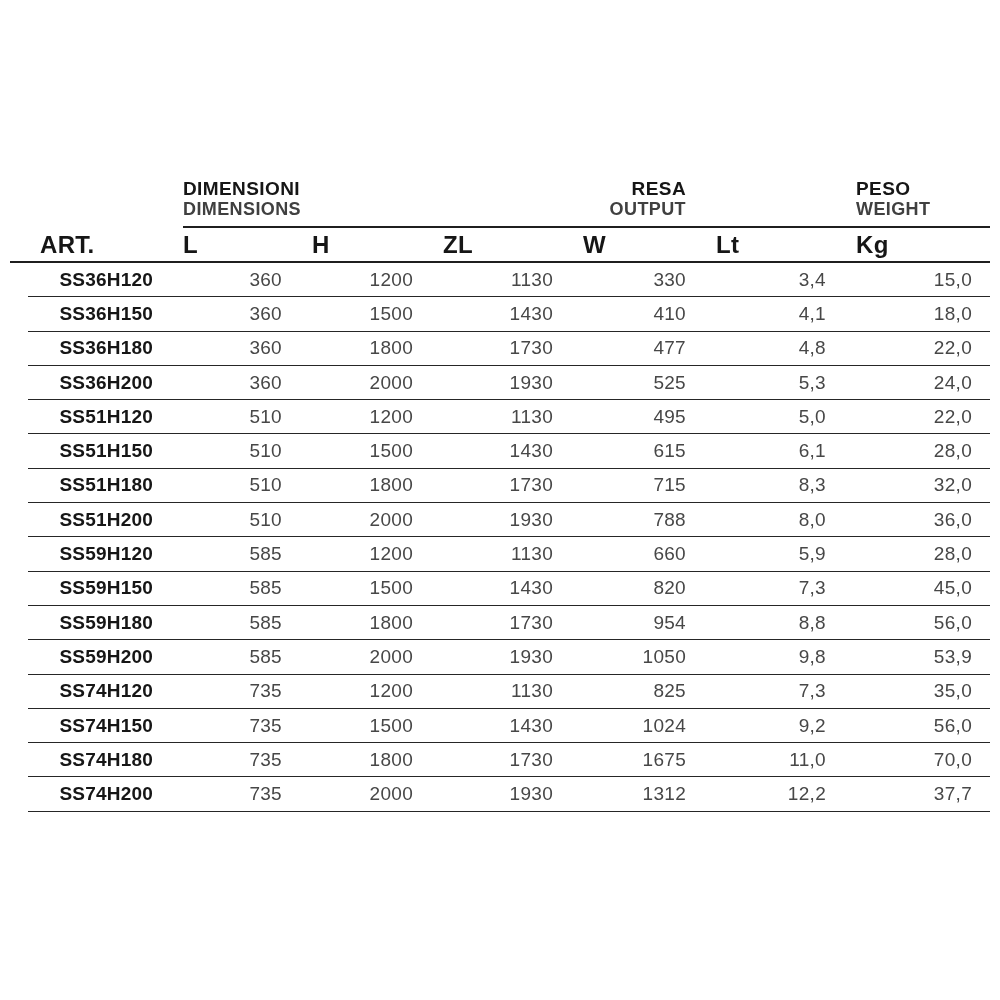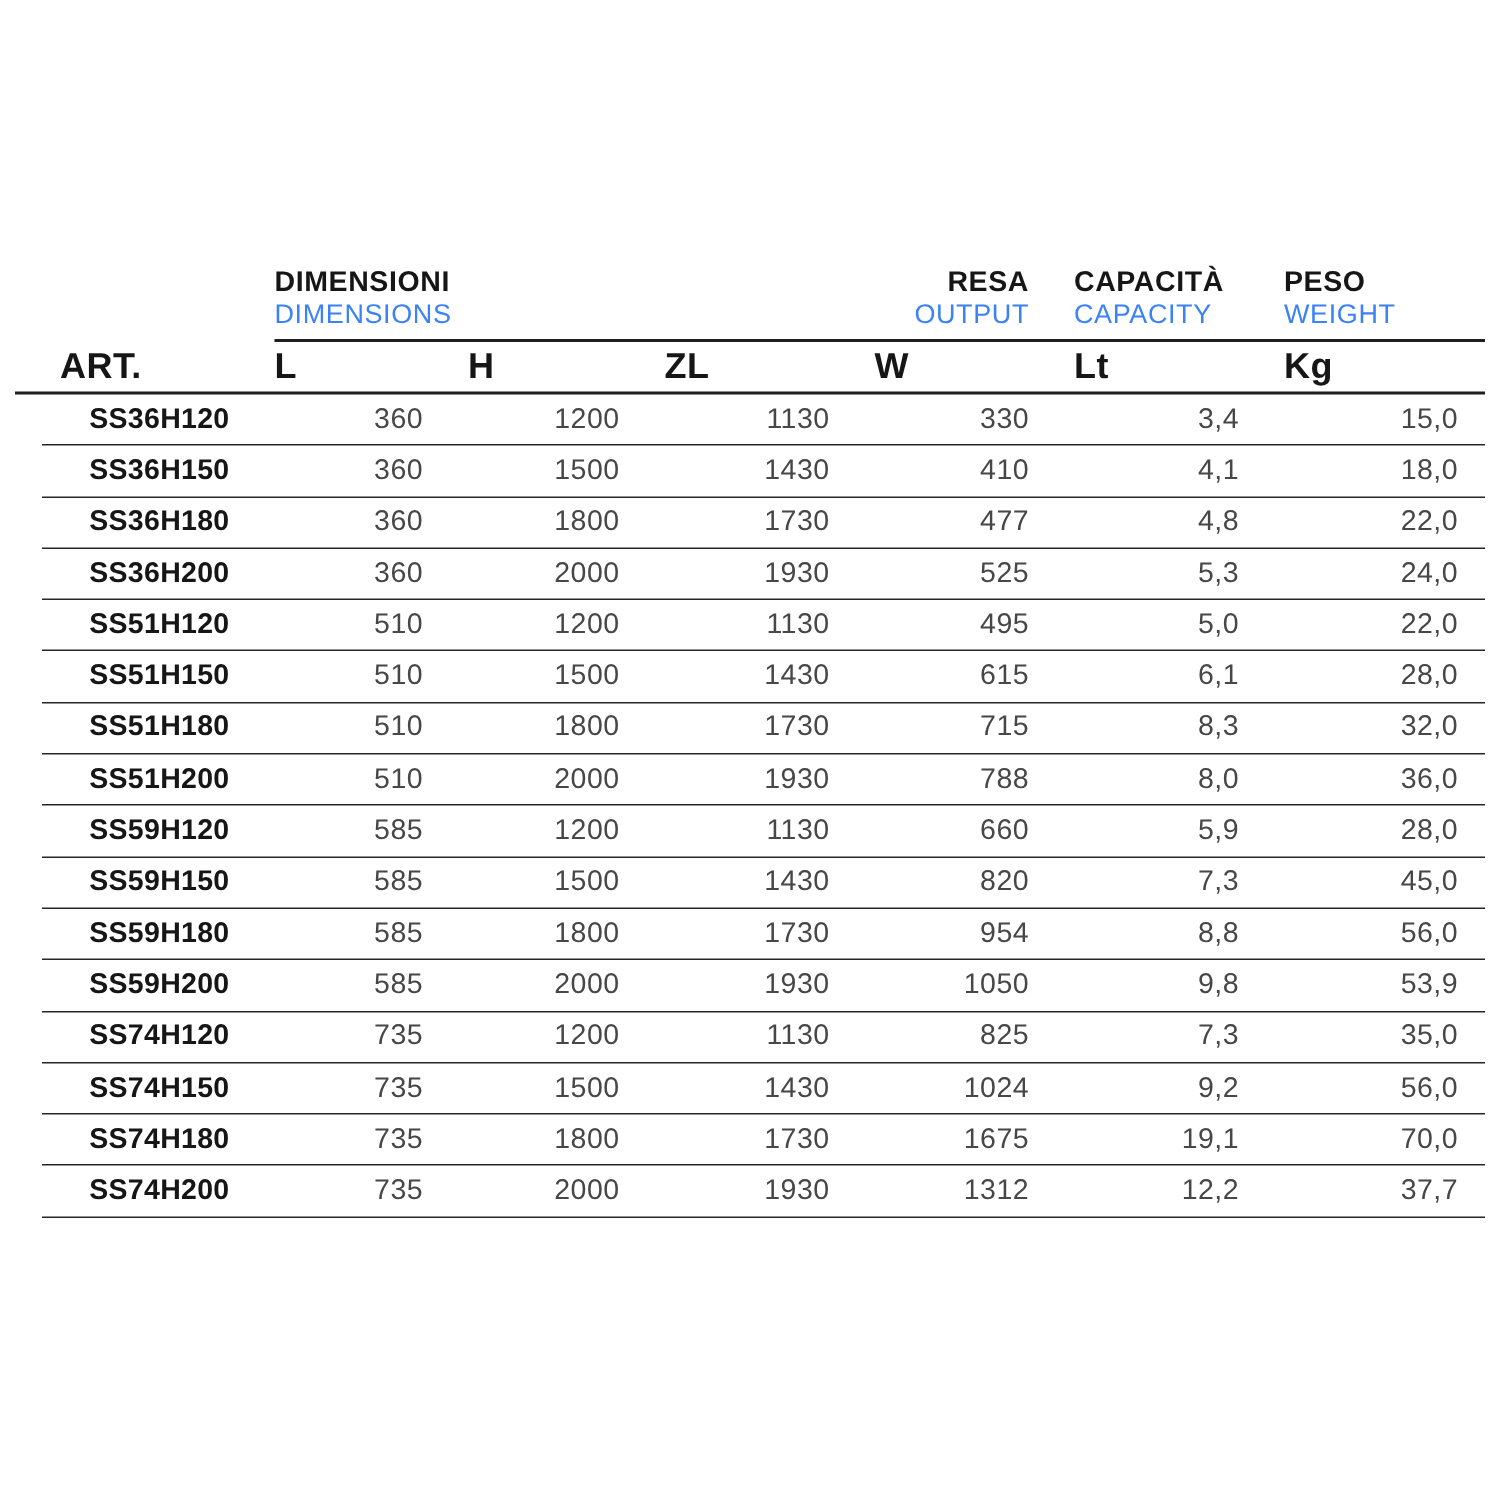--- a/index.html
+++ b/index.html
@@ -40,22 +40,22 @@
   .it-label {
     font-size: 19px;
     font-weight: bold;
     color: #161616;
     letter-spacing: 0.4px;
     line-height: 21px;
     white-space: nowrap;
   }
   .en-label {
     font-size: 18px;
-    font-weight: normal;
-    color: #3b82f6;
+    font-weight: bold;
+    color: #404040;
     letter-spacing: 0.4px;
     line-height: 21px;
     white-space: nowrap;
   }
   .group-line {
     height: 0;
     border-top: 2px solid #1f1f1f;
     margin-left: 173px;
     margin-top: 2px;
   }
@@ -107,24 +107,20 @@
     <div class="grid group-row">
       <div></div>
       <div class="g-cell g-span">
         <span class="it-label">DIMENSIONI</span>
         <span class="en-label">DIMENSIONS</span>
       </div>
       <div class="g-cell g-c5">
         <span class="it-label">RESA</span>
         <span class="en-label">OUTPUT</span>
       </div>
-      <div class="g-cell g-c6">
-        <span class="it-label">CAPACITÀ</span>
-        <span class="en-label">CAPACITY</span>
-      </div>
       <div class="g-cell g-c7">
         <span class="it-label">PESO</span>
         <span class="en-label">WEIGHT</span>
       </div>
     </div>
 
     <div class="group-line"></div>
 
     <div class="grid head-row">
       <div class="head-cell">ART.</div>
@@ -262,21 +258,21 @@
           <div class="val-cell">1024</div>
           <div class="val-cell">9,2</div>
           <div class="val-cell">56,0</div>
         </div>
         <div class="row">
           <div class="art-cell">SS74H180</div>
           <div class="val-cell">735</div>
           <div class="val-cell">1800</div>
           <div class="val-cell">1730</div>
           <div class="val-cell">1675</div>
-          <div class="val-cell">19,1</div>
+          <div class="val-cell">11,0</div>
           <div class="val-cell">70,0</div>
         </div>
         <div class="row">
           <div class="art-cell">SS74H200</div>
           <div class="val-cell">735</div>
           <div class="val-cell">2000</div>
           <div class="val-cell">1930</div>
           <div class="val-cell">1312</div>
           <div class="val-cell">12,2</div>
           <div class="val-cell">37,7</div>

